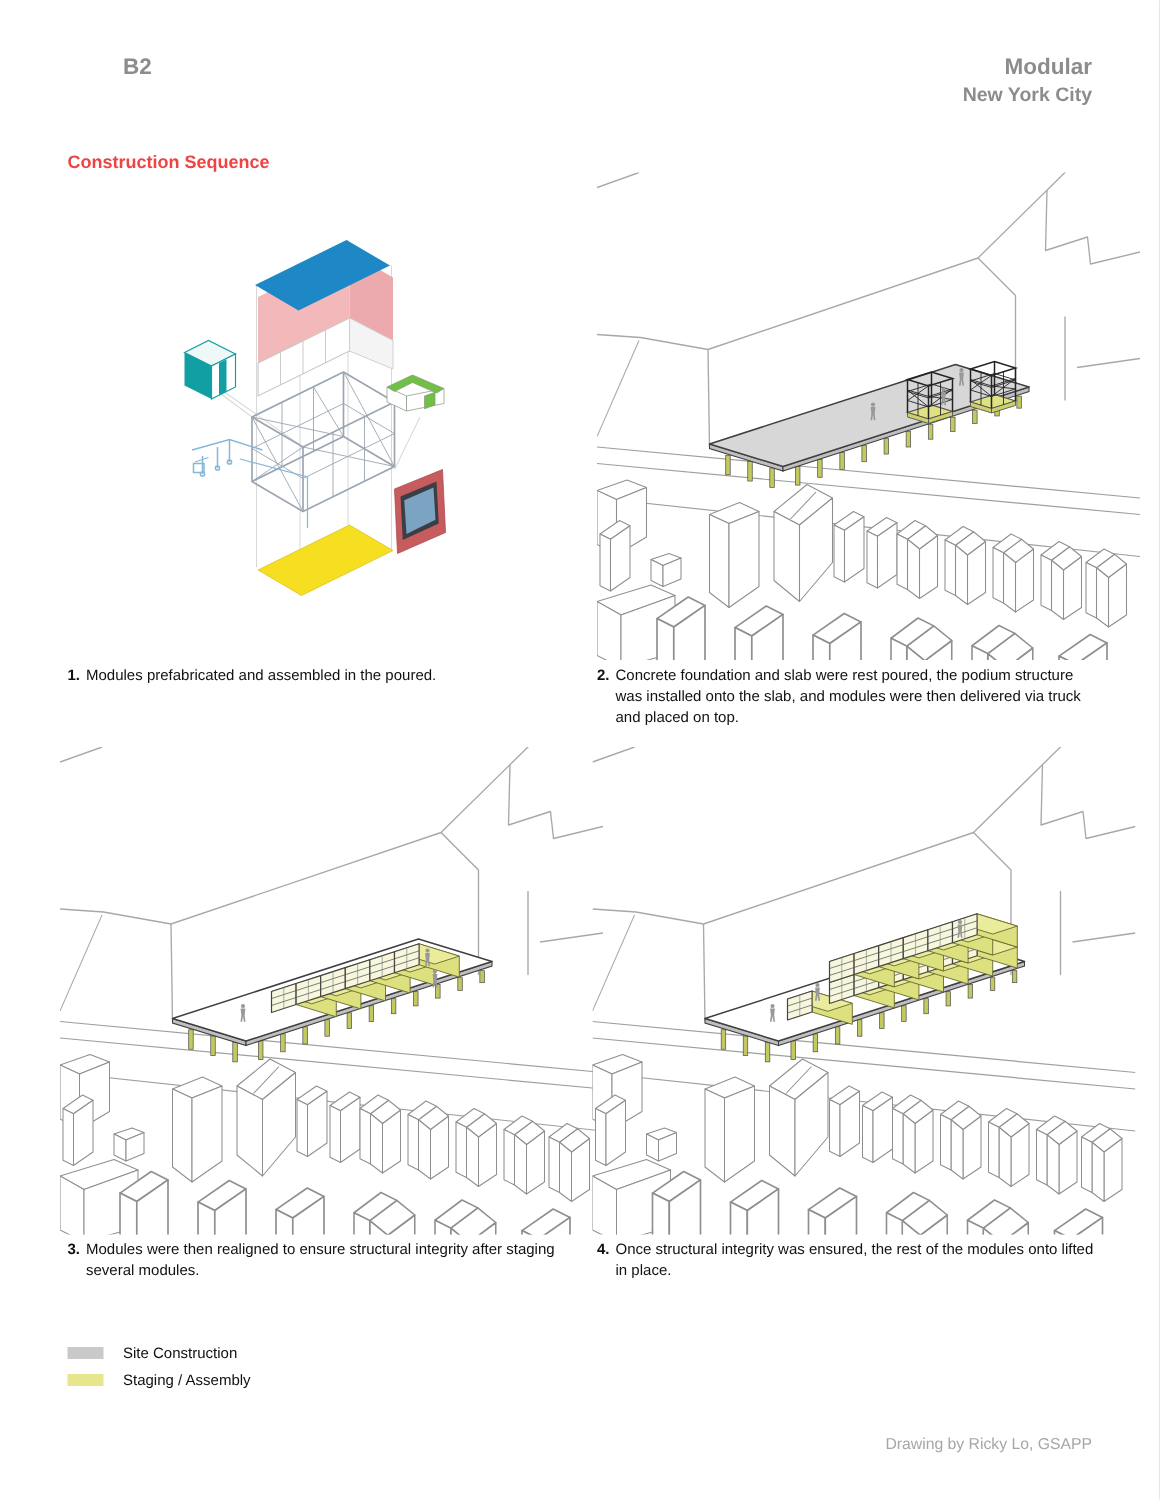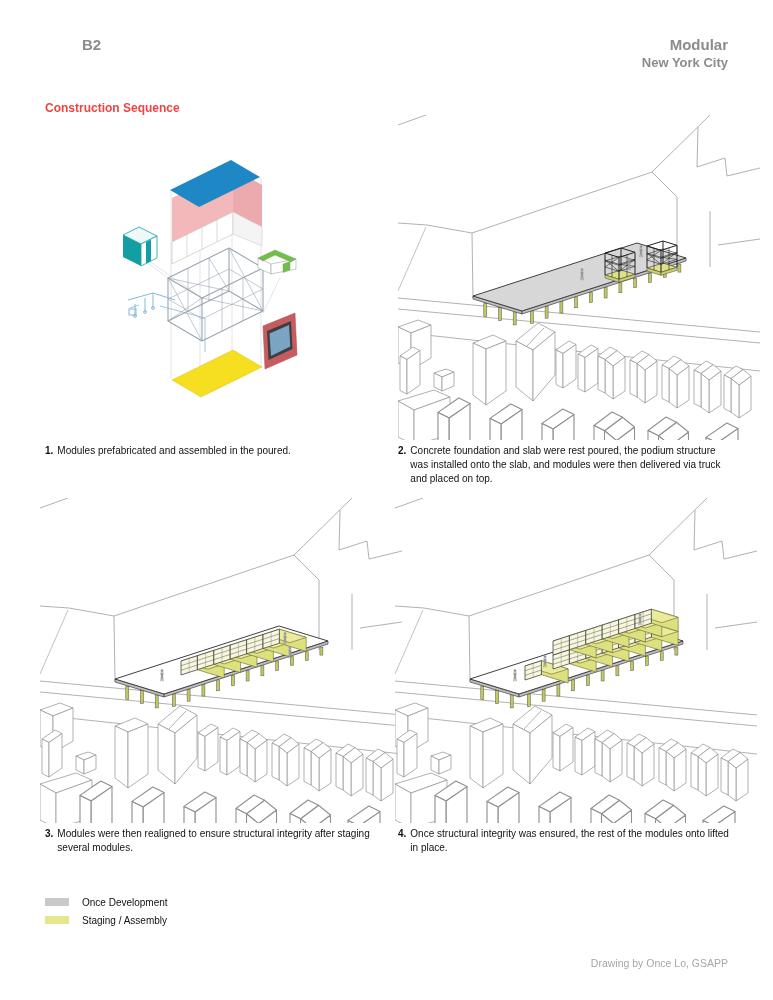--- a/index.html
+++ b/index.html
@@ -319,23 +319,23 @@
     <span class="txt">Modules were then realigned to ensure structural integrity after staging several modules.</span>
   </div>
   <div class="caption cap-4">
     <span class="num">4.</span>
     <span class="txt">Once structural integrity was ensured, the rest of the modules onto lifted in place.</span>
   </div>
 
   <div class="legend">
     <div class="legend-row">
       <span class="legend-swatch" style="background-color: rgb(201, 201, 201);"></span>
-      <span class="legend-label">Once Development</span>
+      <span class="legend-label">Site Construction</span>
     </div>
     <div class="legend-row">
       <span class="legend-swatch" style="background-color: rgb(230, 231, 141);"></span>
       <span class="legend-label">Staging / Assembly</span>
     </div>
   </div>
 
-  <div class="credit">Drawing by Once Lo, GSAPP</div>
+  <div class="credit">Drawing by Ricky Lo, GSAPP</div>
 
 </div>
 
 </body></html>

